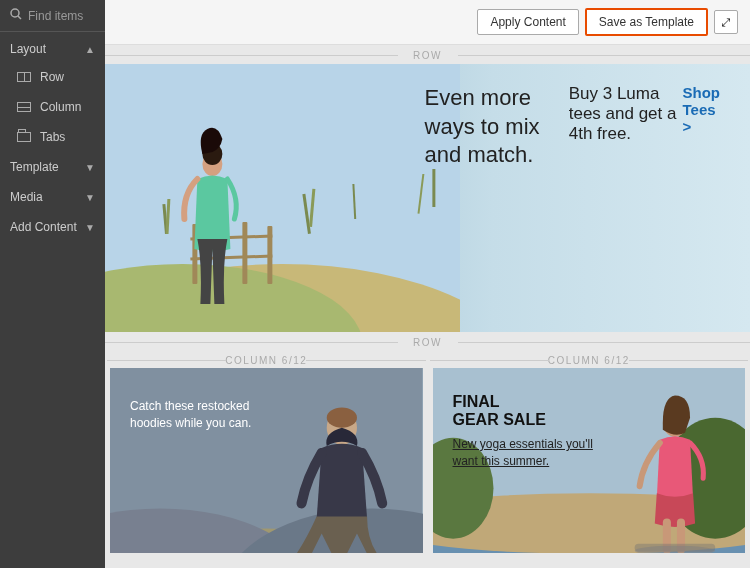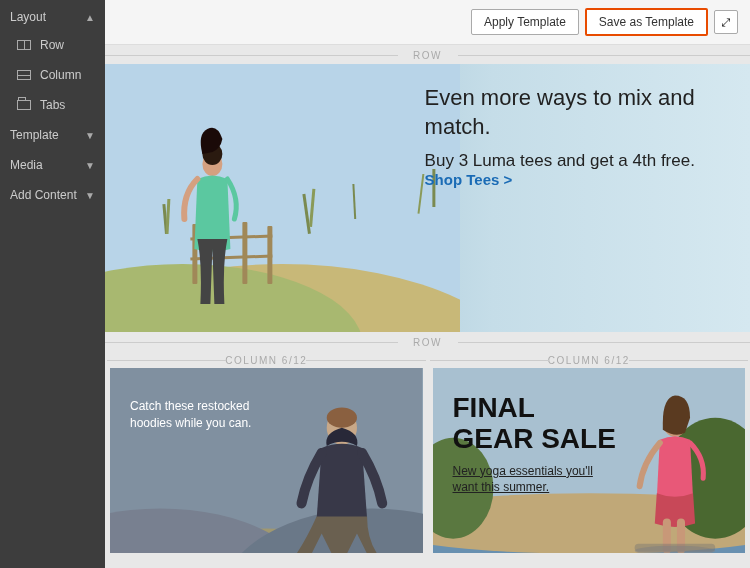--- a/index.html
+++ b/index.html
@@ -203,22 +203,22 @@
       background: linear-gradient(135deg, #7aaa9a 0%, #9bbfaf 20%, #8aaa78 40%, #a8b888 60%, #c8c878 80%, #d8c870 100%);
       overflow: hidden;
     }
     .hero-text-area {
       position: absolute;
       right: 0;
       top: 0;
       width: 52%;
       height: 100%;
       display: flex;
-      flex-direction: column;
-      justify-content: flex-start;
+      flex-direction: row;
+      justify-content: flex-end;
       padding: 20px 30px 8px 10px;
     }
     .hero-headline {
       font-size: 22px;
       font-weight: 400;
       color: #222;
       line-height: 1.3;
       margin-bottom: 10px;
     }
     .hero-subhead {
@@ -332,21 +332,21 @@
       position: absolute;
       top: 0; left: 0;
     }
     .gear-text {
       position: absolute;
       top: 25px;
       left: 20px;
       z-index: 2;
     }
     .gear-title {
-      font-size: 28px;
+      font-size: 16px;
       font-weight: 900;
       color: #111;
       line-height: 1.1;
       text-transform: uppercase;
       margin-bottom: 8px;
     }
     .gear-subtitle {
       font-size: 12px;
       color: #222;
       line-height: 1.4;
@@ -356,20 +356,29 @@
 
     .col-separator {
       width: 4px;
       background: #e8e8e8;
     }
   </style>
 </head>
 <body>
 
 <div class="sidebar">
+  <div class="sidebar-search">
+    <span>
+      <svg width="12" height="12" viewBox="0 0 12 12" fill="none">
+        <circle cx="5" cy="5" r="4" stroke="#aaa" stroke-width="1.5"></circle>
+        <line x1="8" y1="8" x2="11" y2="11" stroke="#aaa" stroke-width="1.5"></line>
+      </svg>
+    </span>
+    <input type="text" placeholder="Find items" style="">
+  </div>
 
   <div class="sidebar-section-header">
     <span>Layout</span>
     <span class="chevron-up">▲</span>
   </div>
 
   <div class="sidebar-item">
     <div class="sidebar-item-icon">
       <div class="row-icon"></div>
     </div>
@@ -398,21 +407,21 @@
   </div>
   <div class="sidebar-collapsible">
     <span>Add Content</span>
     <span class="chevron-down">▼</span>
   </div>
 </div>
 
 <div class="main">
 
   <div class="topbar">
-    <button class="btn-apply">Apply Template</button>
+    <button class="btn-apply">Apply Content</button>
     <button class="btn-save">Save as Template</button>
     <button class="expand-btn">
       <span>⤢</span>
     </button>
   </div>
 
   <div class="canvas">
 
     <div class="row-label">ROW</div>
 

